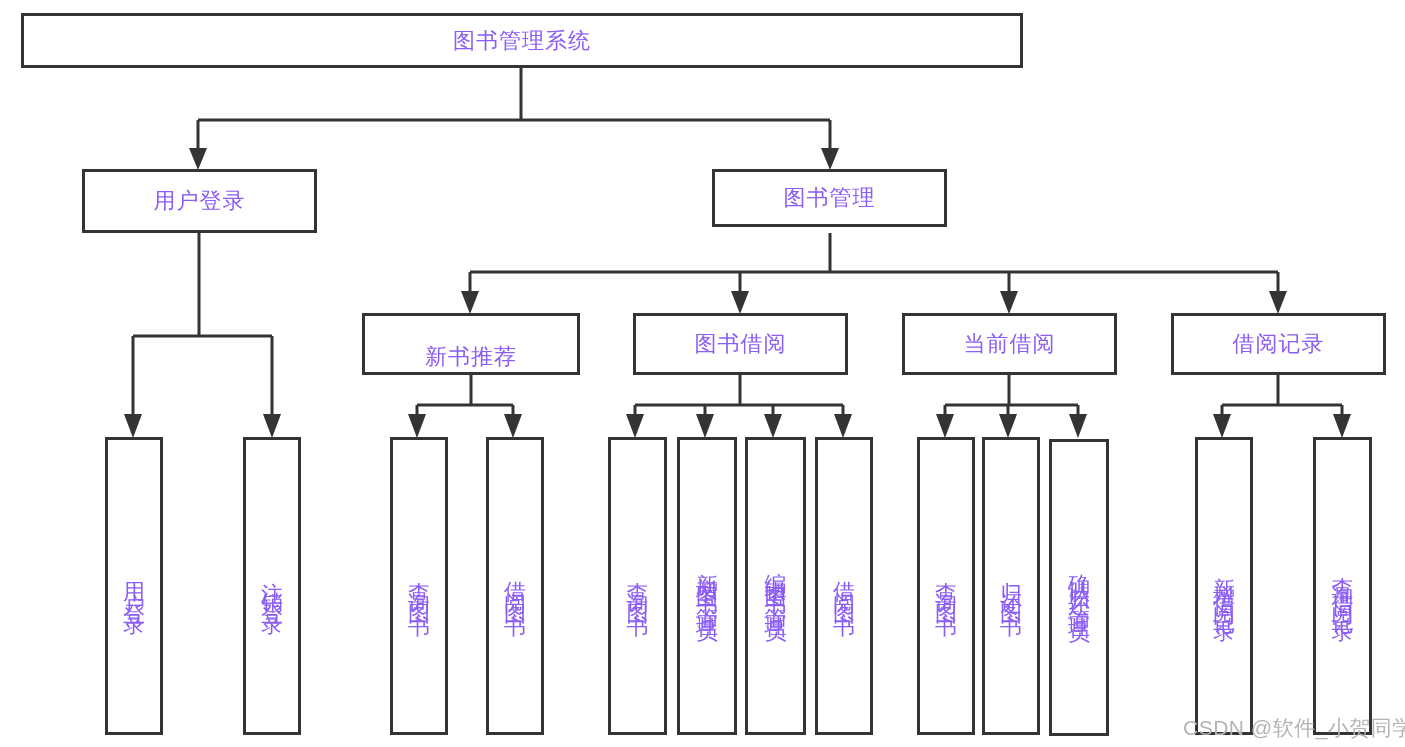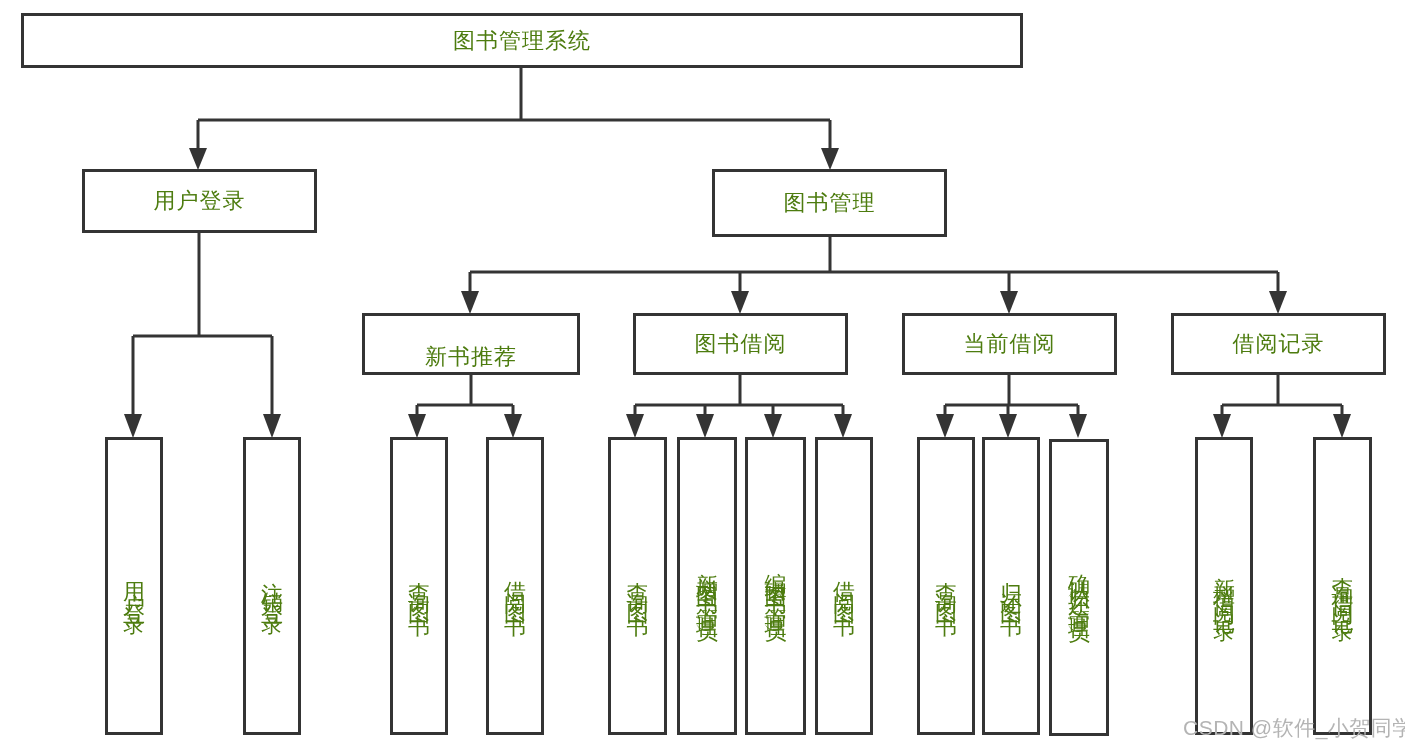--- a/index.html
+++ b/index.html
@@ -12,21 +12,21 @@
   }
   .wires{position:absolute;left:0;top:0;z-index:1;}
   .node{
     position:absolute;
     box-sizing:border-box;
     border:3px solid #343434;
     background:#ffffff;
     display:flex;
     align-items:center;
     justify-content:center;
-    color:#4d7c0f;
+    color:#8b5cf6;
     z-index:2;
   }
   .h-label{font-size:22px;letter-spacing:1px;white-space:nowrap;}
   .vtext{
     writing-mode:vertical-rl;
     text-orientation:mixed;
     font-size:22px;
     white-space:nowrap;
   }
   .vt4{letter-spacing:11px;}
@@ -94,21 +94,21 @@
     </g>
   </svg>
 
   <div class="node" style="left:21px;top:13px;width:1002px;height:55px;">
     <span class="h-label">图书管理系统</span>
   </div>
 
   <div class="node" style="left:82px;top:169px;width:235px;height:64px;">
     <span class="h-label">用户登录</span>
   </div>
-  <div class="node" style="left:712px;top:169px;width:235px;height:68px;">
+  <div class="node" style="left:712px;top:169px;width:235px;height:58px;">
     <span class="h-label">图书管理</span>
   </div>
 
   <div class="node" style="left:362px;top:313px;width:218px;height:62px;align-items:flex-end;">
     <span class="h-label">新书推荐</span>
   </div>
   <div class="node" style="left:902px;top:313px;width:215px;height:62px;">
     <span class="h-label">当前借阅</span>
   </div>
   <div class="node" style="left:633px;top:313px;width:215px;height:62px;">

